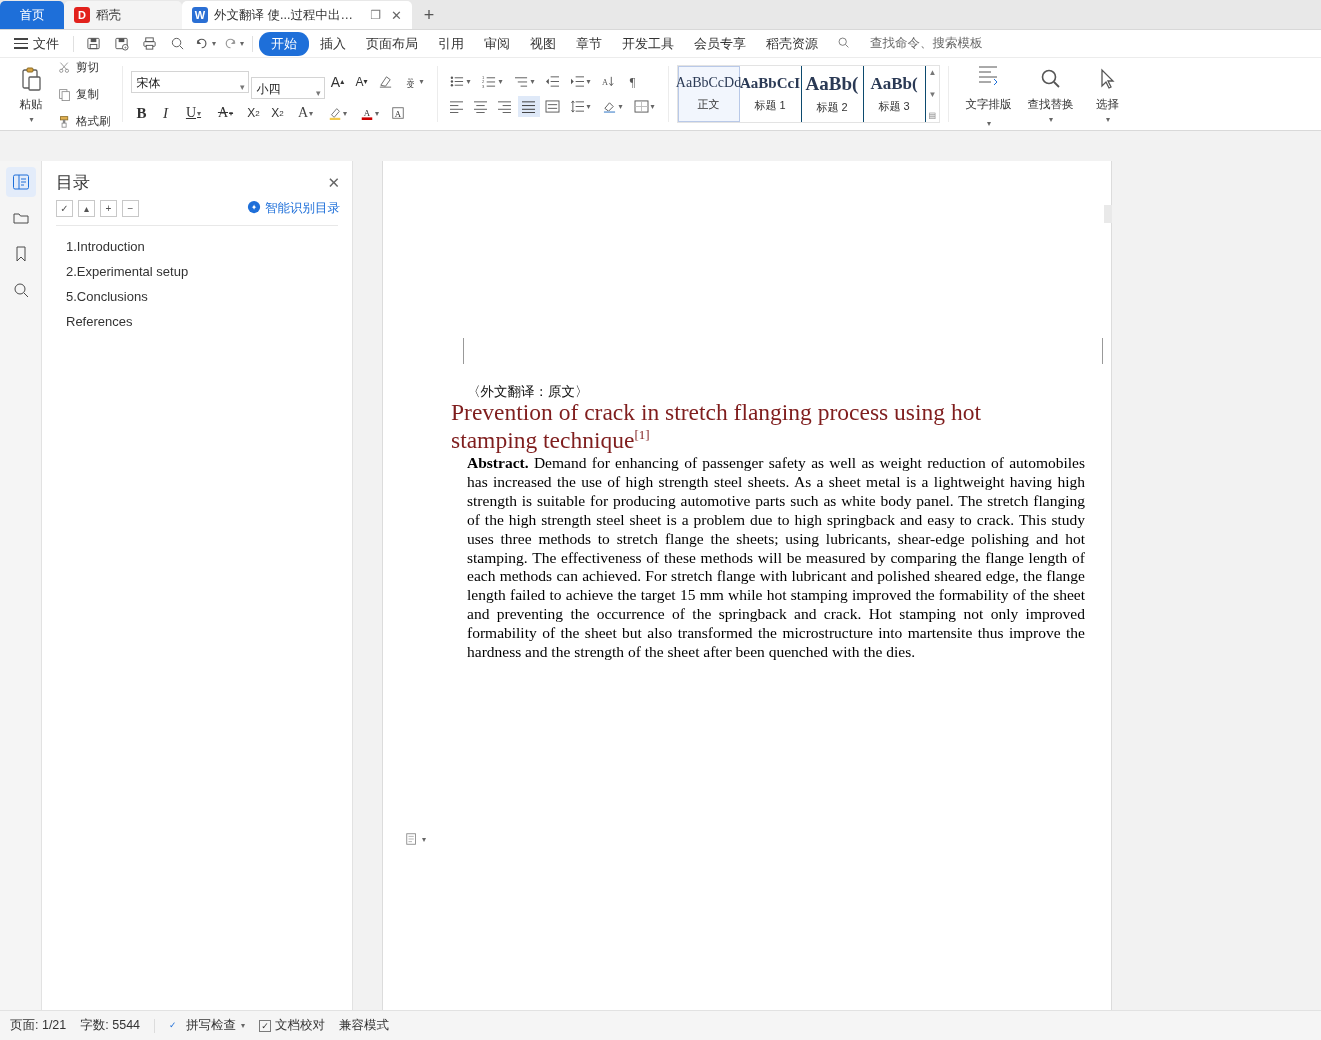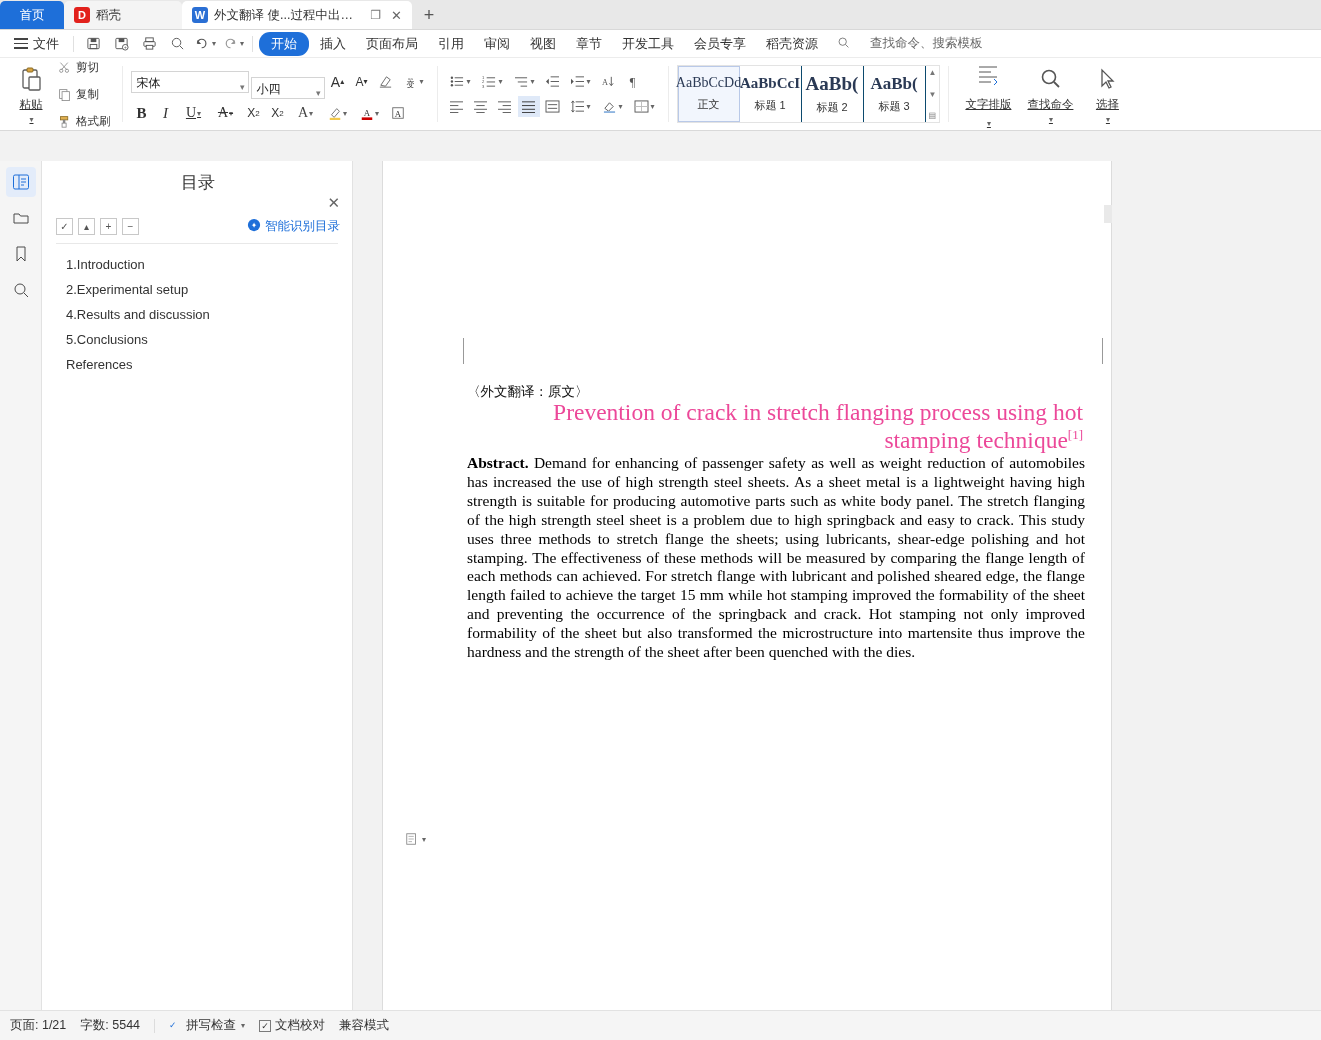--- a/index.html
+++ b/index.html
@@ -55,21 +55,21 @@
   .menu-search { display:flex; align-items:center; gap:20px; color:#666; font-size:12.5px; margin-left: 8px;}
 
   
   .ribbon {
     height: 73px; background:#fff; border-bottom: 1px solid #d9d9d9;
     display:flex; align-items:stretch; padding: 2px 4px; position:relative;
   }
   .rb-group { display:flex; align-items:stretch; padding: 0 5px; }
   .rb-sep { width:1px; background:#ececec; margin: 6px 3px; }
   .big-btn { width: 44px; display:flex; flex-direction:column; align-items:center; justify-content:center; gap:3px;
-     font-size: 11.5px; color:#333;text-decoration:underline; }
+     font-size: 11.5px; color:#333; }
   .big-btn .glyph { height: 30px; display:flex; align-items:center; justify-content:center; }
   .stack-small { display:flex; flex-direction:column; justify-content:center; gap:10px; }
   .sm-btn { display:flex; align-items:center; gap:4px; font-size:11.5px; color:#333; padding: 1px 3px; height:21px;}
   .sm-btn .glyph { width:16px; height:15px; display:flex; align-items:center; justify-content:center; color:#555;}
   .fontrow { display:flex; flex-direction:column; justify-content:center; gap:4px; }
   .frow { display:flex; align-items:center; gap:2px; }
   .combo { border:1px solid #d4d4d4; height:22px; background:#fff; display:flex; align-items:flex-end;
      padding: 0 3px 0 5px; font-size:12px; color:#222; }
   .combo .caret { margin-left:auto; color:#777; font-size:9px; padding-left:4px;}
   .tbtn { width:22px; height:21px; display:flex; align-items:center; justify-content:center;
@@ -86,40 +86,40 @@
   .styles-scroll span { font-size:8px; color:#777; }
 
   
   .workarea { position:absolute; top:161px; left:0; right:0; bottom:30px; display:flex; background:#f2f2f2; }
   .leftrail { width:42px; background:#f5f5f5; border-right:1px solid #e2e2e2; padding-top:6px;
      display:flex; flex-direction:column; align-items:center; gap:6px; }
   .rail-btn { width:30px; height:30px; display:flex; align-items:center; justify-content:center; border-radius:4px; color:#4a4a4a;}
   .rail-btn.active { background:#e3ecfa; color:#1e6fd9; }
 
   .tocpane { width: 311px; background:#fff; border-right:1px solid #e2e2e2; position:relative; }
-  .toc-head { display:flex; align-items:center; padding: 10px 12px 2px 14px; flex-direction: column; }
+  .toc-head { display:flex; align-items:center; padding: 10px 12px 2px 14px; }
   .toc-title { font-size:17px; color:#333; }
   .toc-close { margin-left:auto; color:#666; font-size:15px; }
   .toc-tools { display:flex; align-items:center; gap:5px; padding: 4px 12px 6px 14px; }
   .toc-tool { width:17px; height:17px; border:1px solid #c8c8c8; background:#fff; display:flex;
      align-items:center; justify-content:center; font-size:10px; color:#555; }
   .toc-smart { margin-left:auto; display:flex; align-items:center; gap:4px; color:#1e6fd9; font-size:12.5px;}
   .toc-divider { height:1px; background:#e8e8e8; margin: 2px 14px 0 14px; }
   .toc-list { padding: 8px 0 0 0; }
   .toc-item { font-size:13px; color:#333; padding: 5px 14px 5px 24px; }
 
   .docarea { flex:1; position:relative; overflow:hidden; background:#f2f2f2;margin-left:29px; }
   .page { position:absolute; left:1px; top:-19px; width: 728px; background:#fff;
      height: 1028px; box-shadow: 0 0 0 1px #dcdcdc; }
   .mark { position:absolute; width:10px; height:10px; }
   .mark.tl { border-left:1px solid #999; border-top:0; left:80px; top:196px; height:26px; border-bottom:0;}
   .mark.tr { border-right:1px solid #999; right:8px; top:196px; height:26px;}
   .doc-src { position:absolute; left:84px; top:241px; font-size:13.5px; color:#111; font-family:"DejaVu Sans", sans-serif;}
-  .doc-title { position:absolute; left:80px; top:256px; width:620px; text-align:right;
-     font-family:"Liberation Serif", serif; font-size:23.5px; color:#ec4899; line-height:1.2; }
+  .doc-title { position:absolute; left:68px; top:256px; width:620px; text-align:left;
+     font-family:"Liberation Serif", serif; font-size:23.5px; color:#7f1d1d; line-height:1.2; }
   .doc-title sup { font-size:13px; }
   .doc-abs { position:absolute; left:84px; top:312px; width:618px;
      font-family:"Liberation Serif", serif; font-size:15.5px; color:#000; text-align:justify; line-height:1.22; }
   .doc-abs b { font-weight:bold; }
   .pg-icon { position:absolute; left:22px; top:690px; display:flex; align-items:center; gap:2px; color:#777; }
   .scroll-tick { position:absolute; right:-1px; top:63px; width:8px; height:18px; background:#e9e9e9; }
 
   
   .statusbar {
     position:absolute; bottom:0; left:0; right:0; height:30px; background:#f5f5f5;
@@ -505,21 +505,21 @@
         <span>文字排版</span>
           <span class="caret-sm">▾</span>
       </div>
       <div class="big-btn" style="width:62px;">
         <span class="glyph">
           <svg width="26" height="24" viewBox="0 0 26 24">
               <circle cx="12" cy="10" r="6.5" fill="none" stroke="#555" stroke-width="1.6"></circle>
               <line x1="17" y1="15" x2="22" y2="20" stroke="#555" stroke-width="1.8"></line>
             </svg>
         </span>
-        <span>查找命令</span>
+        <span>查找替换</span>
           <span class="caret-sm">▾</span>
       </div>
       <div class="big-btn" style="width:52px;">
         <span class="glyph">
           <svg width="24" height="24" viewBox="0 0 24 24">
               <path d="M7 3 L7 19 L11 15 L14 21 L16 20 L13 14 L18 14 Z" fill="none" stroke="#555" stroke-width="1.3"></path>
             </svg>
         </span>
         <span>选择</span>
           <span class="caret-sm">▾</span>
@@ -574,21 +574,20 @@
                 <text x="8" y="11.5" font-size="9" text-anchor="middle" fill="#fff">✦</text>
               </svg>
           </span>
           <span>智能识别目录</span>
         </span>
       </div>
       <div class="toc-divider"></div>
       <div class="toc-list">
         <div class="toc-item">1.Introduction</div>
         <div class="toc-item">2.Experimental setup</div>
-        <div class="toc-item">4.Results and discussion</div>
         <div class="toc-item">5.Conclusions</div>
         <div class="toc-item">References</div>
       </div>
     </div>
 
     <div class="docarea">
       <div class="page">
         <div class="mark tl"></div>
         <div class="mark tr"></div>
         <div class="doc-src">〈外文翻译：原文〉</div>

